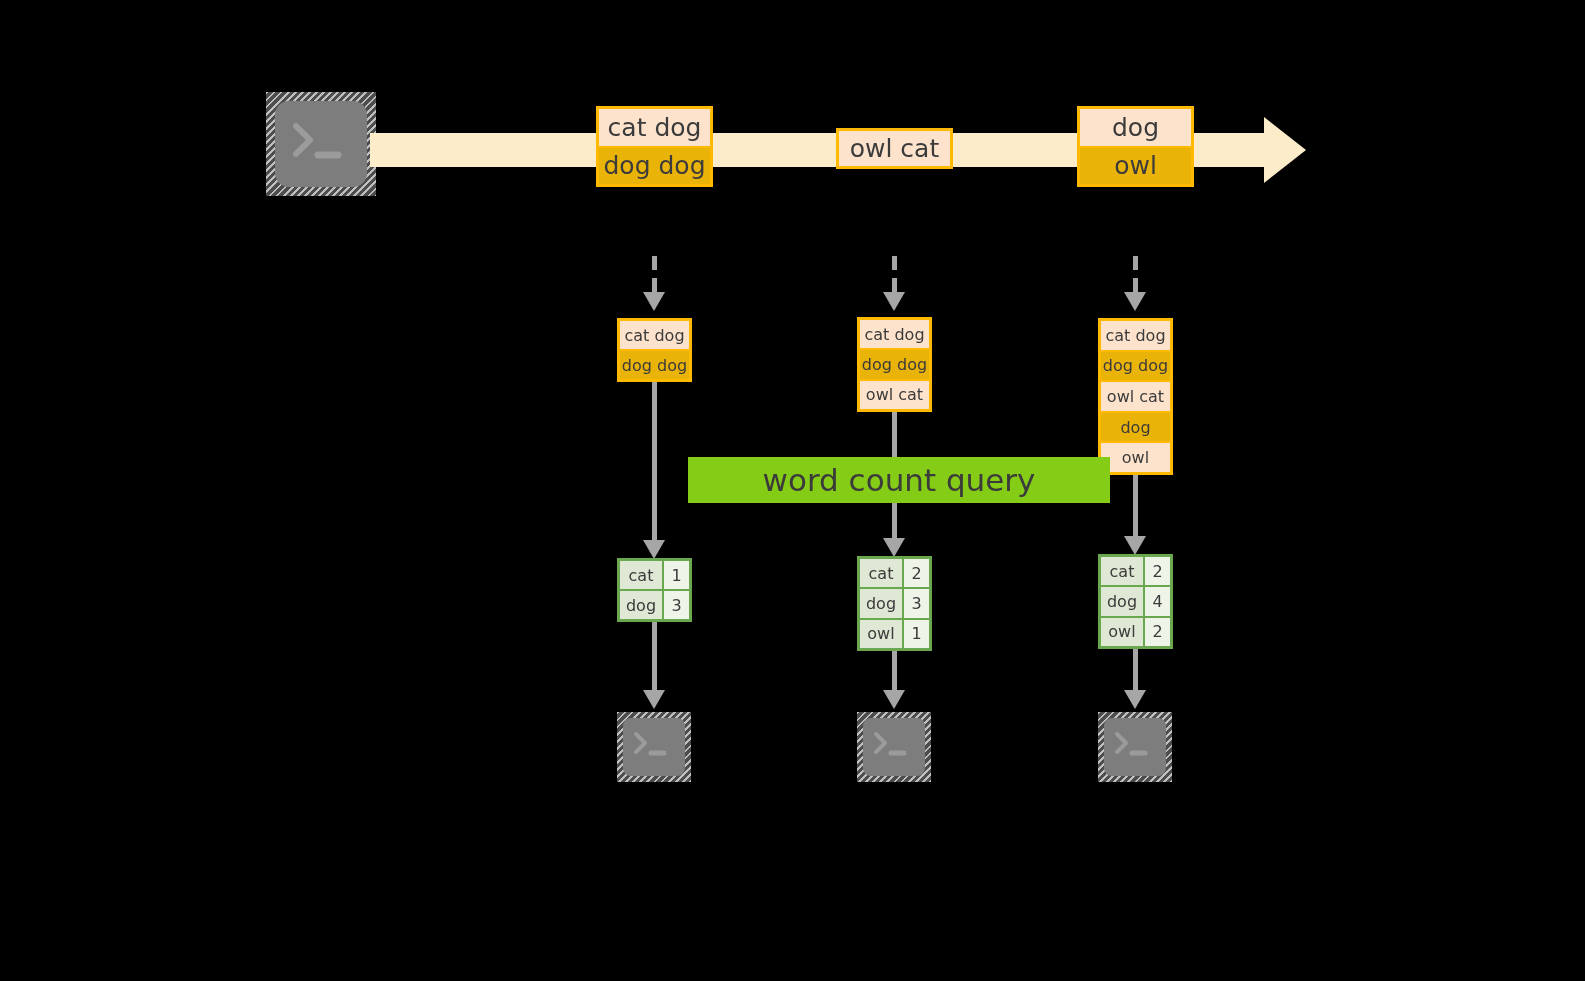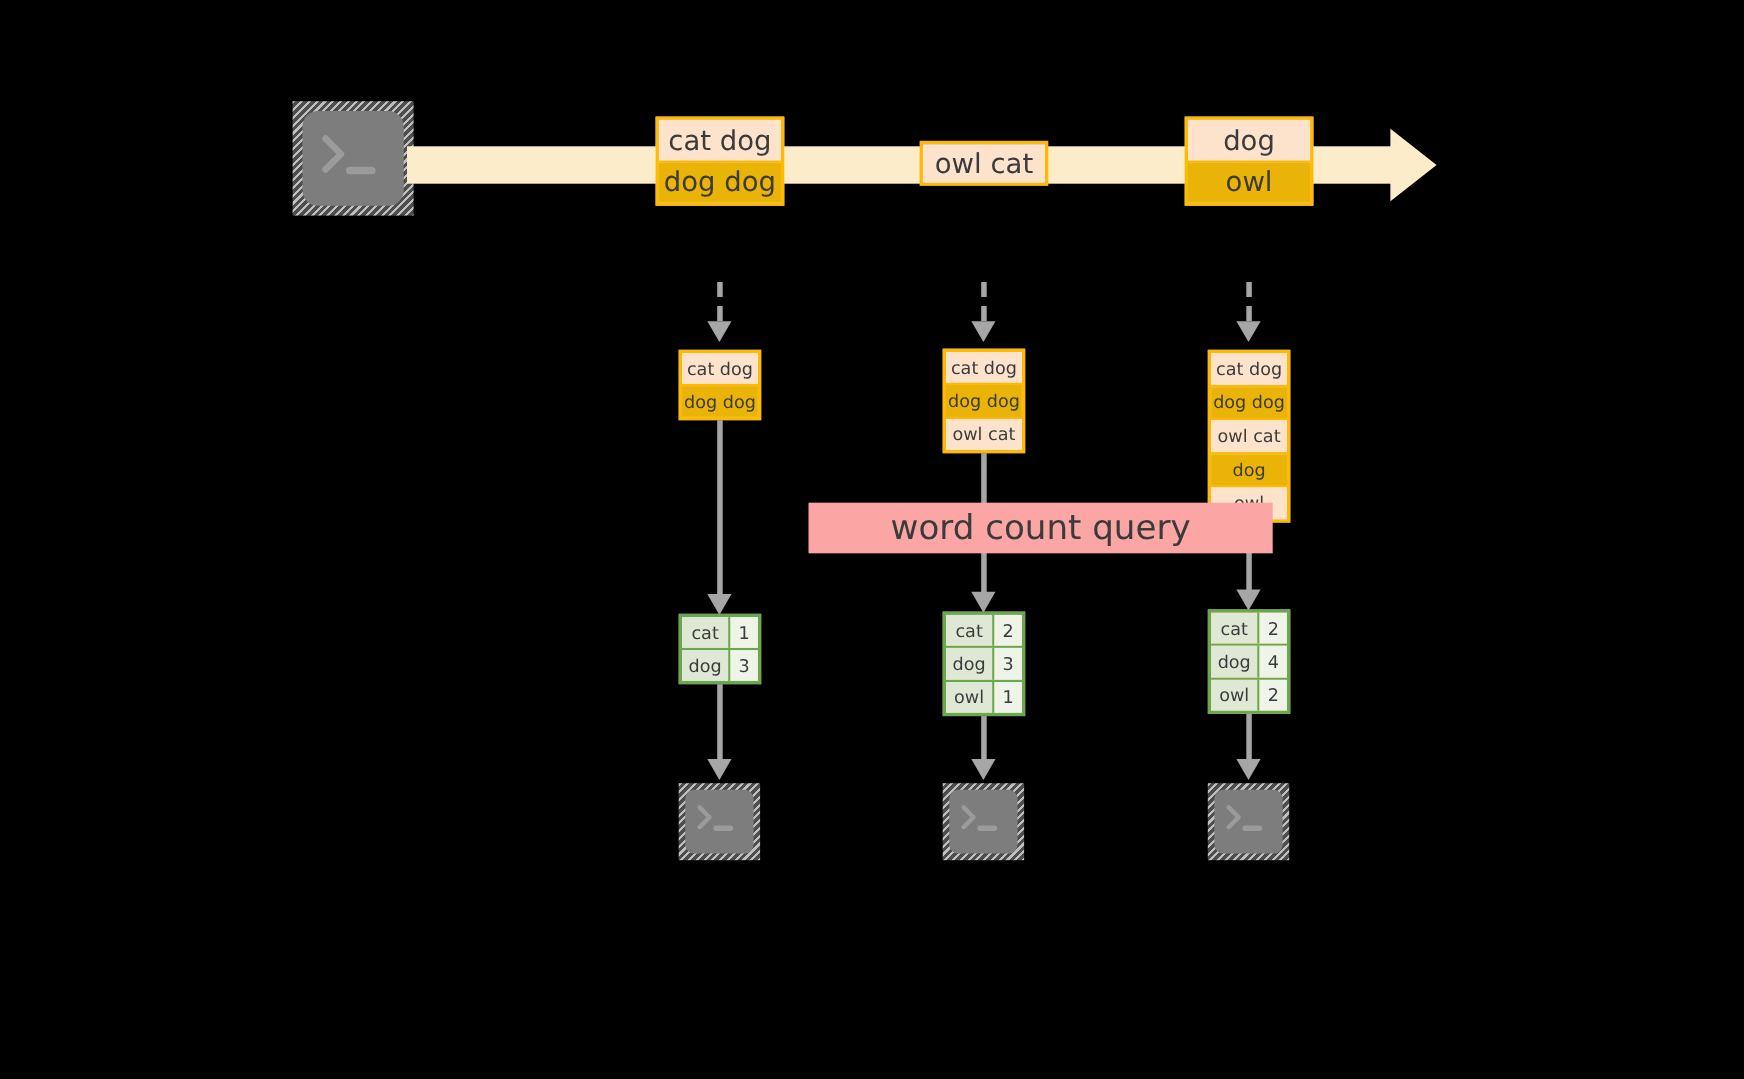--- a/index.html
+++ b/index.html
@@ -72,21 +72,21 @@
 
   .rec.big .row { font-size: 25px; }
   .rec.mini .row { font-size: 16px; }
 
   
   .res {
     position: absolute;
     border: 3px solid #6aa84f;
     display: flex;
     flex-direction: column;
-    background: #fdba74;
+    background: #0f766e;
   }
   .res .rrow {
     flex: 1 1 auto;
     display: flex;
     border-bottom: 2px solid #6aa84f;
   }
   .res .rrow:last-child { border-bottom: none; }
   .res .cell-word {
     flex: 0 0 44px;
     display: flex; align-items: center; justify-content: center;
@@ -121,25 +121,24 @@
     width: 5px;
     background: repeating-linear-gradient(
       to bottom,
       #a6a6a6 0px, #a6a6a6 14px,
       rgba(0,0,0,0) 14px, rgba(0,0,0,0) 22px);
   }
 
   
   .banner {
     position: absolute;
-    background: #fca5a5;
+    background: #84cc16;
     display: flex;
     align-items: center;
     justify-content: center;
-    margin-left: 47px;
   }
   .banner span {
     font-size: 31px;
     color: #3b3b3b;
     white-space: nowrap;
   }
 </style>
 </head>
 <body>
 

